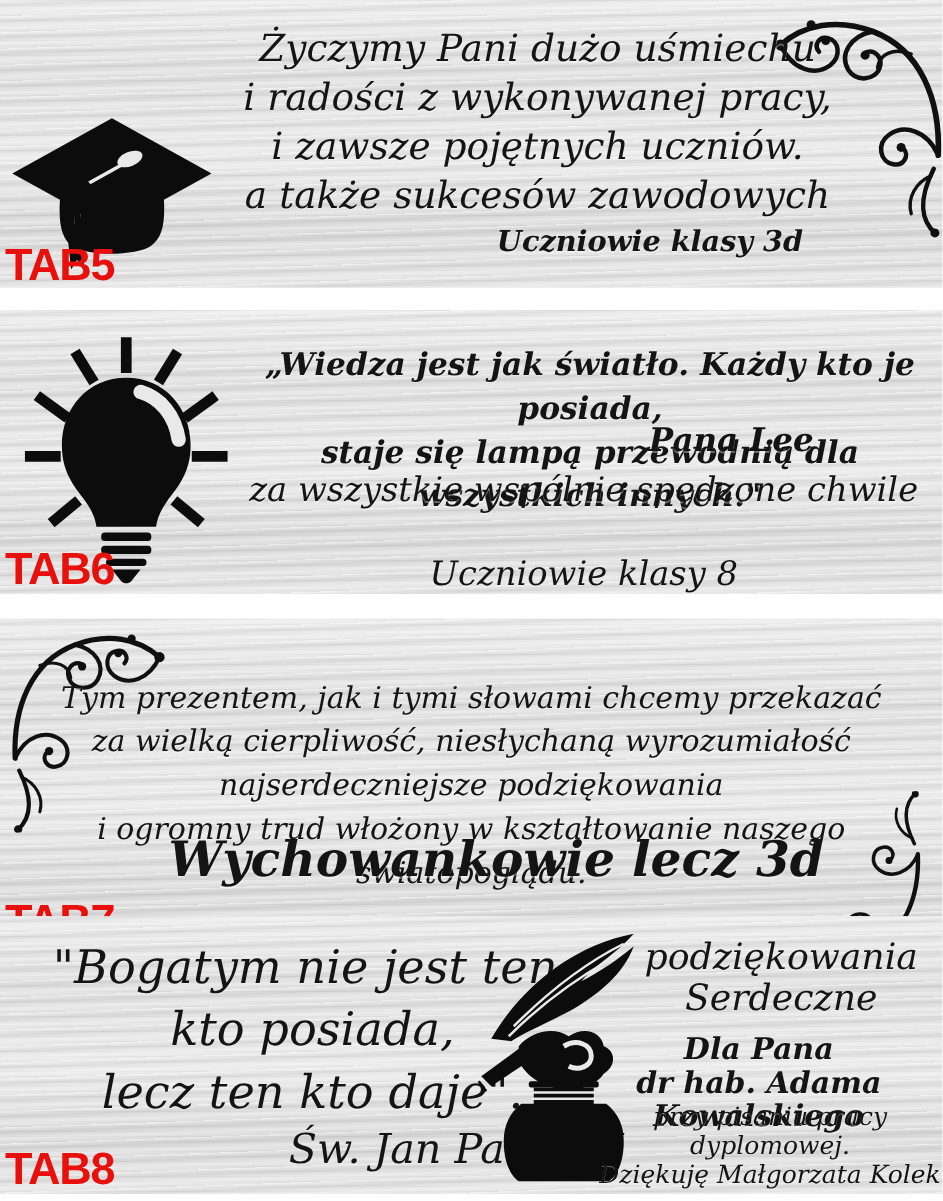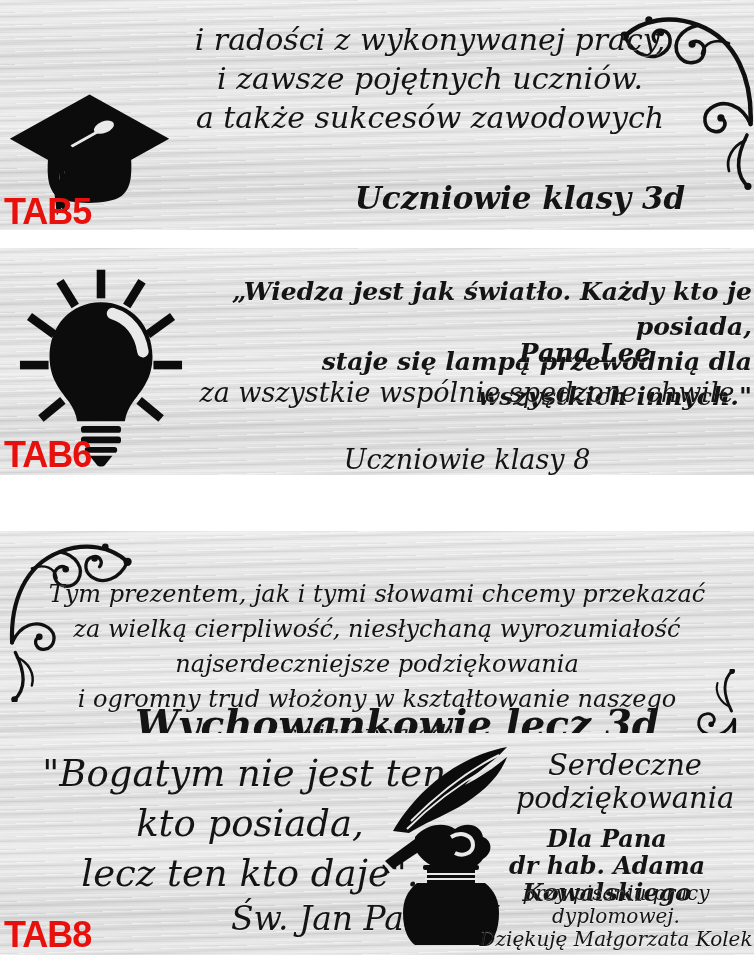--- a/index.html
+++ b/index.html
@@ -10,39 +10,39 @@
   .panel{
     position:absolute;left:0;width:754px;overflow:hidden;
     background-color:#e2e2e2;
     background-image:
       repeating-linear-gradient(178deg, rgba(255,255,255,.55) 0px, rgba(255,255,255,0) 2px, rgba(0,0,0,.05) 4px, rgba(0,0,0,0) 6px, rgba(255,255,255,.38) 9px, rgba(0,0,0,0) 13px),
       repeating-linear-gradient(180deg, rgba(0,0,0,.035) 0 1px, rgba(0,0,0,0) 1px 4px),
       linear-gradient(180deg,#ebebeb,#dedede 25%,#e9e9e9 55%,#d9d9d9 80%,#e5e5e5);
   }
   #panel-tab5{top:0;height:230px;}
   #panel-tab6{top:248px;height:227px;}
-  #panel-tab7{top:495px;height:274px;margin-top:36px;}
+  #panel-tab7{top:495px;height:274px;}
   #panel-tab8{top:733px;height:222px;}
   .eng{color:#141414;text-shadow:0 1px 0 rgba(255,255,255,.35);}
   .abs{position:absolute;}
   .ctr{text-align:center;}
   .it{font-style:italic;}
   .bd{font-weight:bold;}
   .tab-label{
     position:absolute;left:4px;
     font-family:"Liberation Sans", sans-serif;
     font-weight:bold;font-size:36px;line-height:1;
     color:#e8100c;letter-spacing:-1px;
   }
   .icon{display:block;}
   svg{display:block;}
   
   .t5-lines{top:20px;left:130px;width:600px;font-size:30px;line-height:39px;}
-  .t5-sig{top:180px;left:290px;width:460px;font-size:31px;}
-  .t6-quote{top:26px;left:192px;width:560px;font-size:25px;line-height:35px;text-align:right;}
+  .t5-sig{top:180px;left:290px;width:460px;font-size:23px;}
+  .t6-quote{top:26px;left:192px;width:560px;font-size:25px;line-height:35px;}
   .t6-attr{top:90px;left:420px;width:330px;font-size:26px;}
   .t6-thanks{top:128px;left:180px;width:574px;font-size:27px;line-height:34px;}
   .t6-sig{top:196px;left:180px;width:574px;font-size:27px;}
   .t7-lines{top:46px;left:20px;width:714px;font-size:24px;line-height:35px;}
   .t7-sig{top:170px;left:40px;width:714px;font-size:39px;}
   .t8-quote{top:16px;left:0;width:500px;font-size:37px;line-height:50px;}
   .t8-attr{top:166px;left:150px;width:430px;font-size:33px;}
   .t8-title{top:16px;left:495px;width:260px;font-size:29px;line-height:33px;}
   .t8-ded{top:92px;left:460px;width:294px;font-size:24px;line-height:27px;font-style:italic;}
   .t8-note{top:149px;left:478px;width:276px;font-size:20px;line-height:23px;}
@@ -82,20 +82,21 @@
       <path d="M44,70 C42,94 45,106 54,113 C66,121 108,121 120,112 C129,105 132,94 130,68 L92,89 C89,91 85,91 82,89 Z"></path>
       <path d="M57,84 C54,96 55,104 59,110 L64,111 C60,104 59,95 61,86 Z" fill="#e3e3e3"></path>
       <ellipse cx="102" cy="40" rx="11" ry="6" transform="rotate(-22 102 40)" fill="#e9e9e9"></ellipse>
       <path d="M95,45 L68,60" stroke="#e9e9e9" stroke-width="3" fill="none"></path>
       <path d="M68,60 C60,70 58,80 58,96" stroke="#0c0c0c" stroke-width="5" fill="none"></path>
       <circle cx="58" cy="100" r="6"></circle>
       <path d="M50,104 L66,104 L63,132 L58,124 L53,132 Z"></path>
     </svg>
   </span>
   <div class="abs ctr it eng t5-lines">
+    <div>Życzymy Pani dużo uśmiechu</div>
     <div>i radości z wykonywanej pracy,</div>
     <div>i zawsze pojętnych uczniów.</div>
     <div>a także sukcesów zawodowych</div>
   </div>
   <div class="abs ctr it bd eng t5-sig">Uczniowie klasy 3d</div>
   <div class="tab-label" style="bottom:0">TAB5</div>
 </section>
 
 <section class="panel" id="panel-tab6">
   <span class="icon abs" style="left:8px;top:16px">
@@ -173,22 +174,22 @@
       </g>
       <path d="M30,80 C60,50 90,28 118,14" stroke="#e9e9e9" stroke-width="2" fill="none"></path>
       <path d="M26,88 C52,62 80,42 108,26" stroke="#e9e9e9" stroke-width="2" fill="none"></path>
       <path d="M70,96 C80,90 92,94 92,104 C92,112 82,116 74,112" stroke="#e9e9e9" stroke-width="4" fill="none"></path>
       <rect x="44" y="132" width="52" height="2" fill="#e9e9e9"></rect>
       <rect x="44" y="137" width="52" height="2" fill="#e9e9e9"></rect>
       <path d="M2,124 L8,132" stroke="#0c0c0c" stroke-width="2"></path>
     </svg>
   </span>
   <div class="abs ctr it eng t8-title">
+    <div>podziękowania</div>
     <div>Serdeczne</div>
-    <div>podziękowania</div>
   </div>
   <div class="abs ctr it bd eng t8-ded">
     <div>Dla Pana</div>
     <div>dr hab. Adama Kowalskiego</div>
   </div>
   <div class="abs ctr it eng t8-note">
     <div>przy pisaniu pracy dyplomowej.</div>
     <div>Dziękuję Małgorzata Kolek</div>
   </div>
   <div class="tab-label" style="bottom:2px">TAB8</div>

